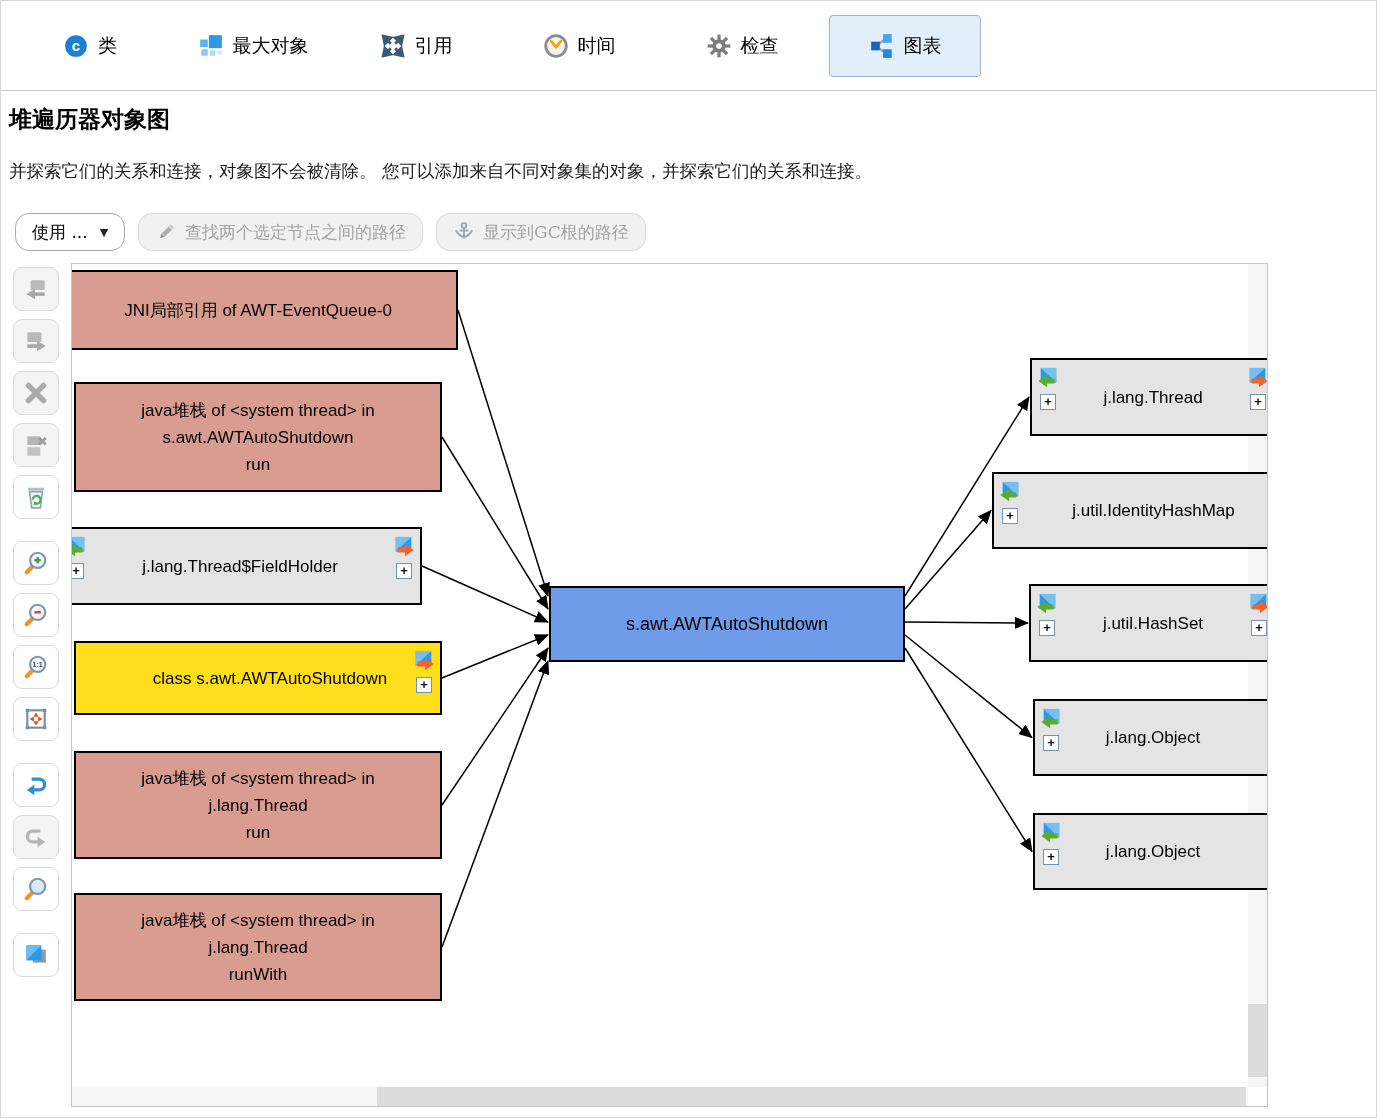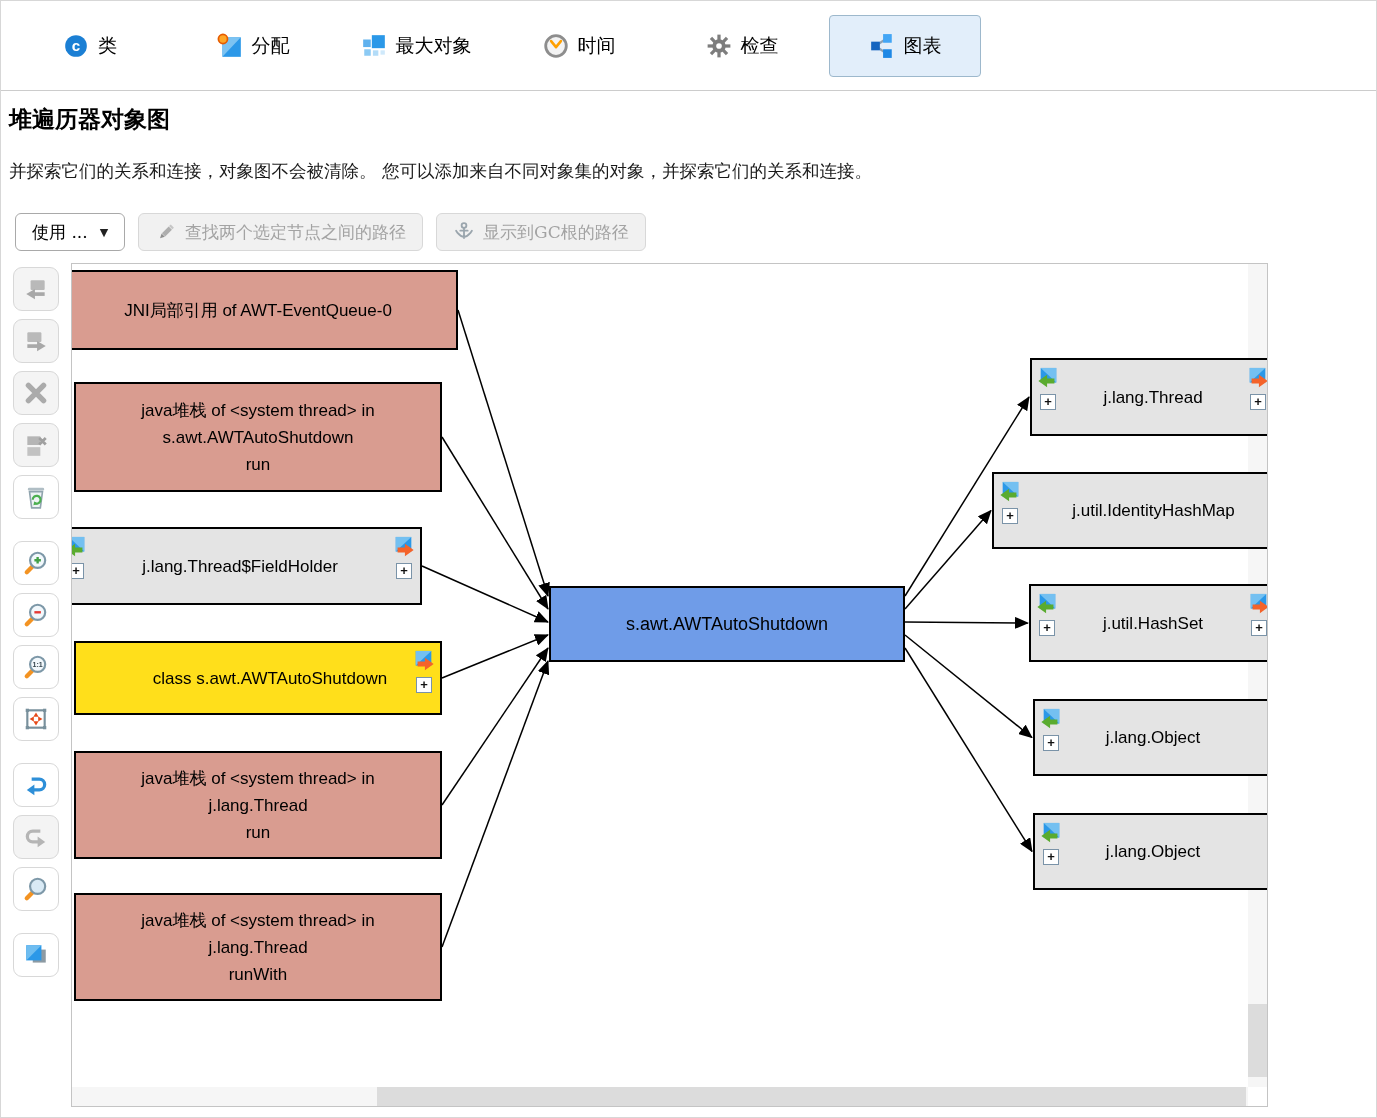--- a/index.html
+++ b/index.html
@@ -21,21 +21,21 @@
   }
   .tab.selected{background:#e2eefa;border:1px solid #9db8cc;}
   .tab-label{font-size:19px;color:#000;}
   .tab-icon{width:26px;height:26px;display:inline-flex;}
   
   .page-title{position:absolute;left:8px;top:103px;font-size:23px;font-weight:bold;color:#000;}
   .page-desc{position:absolute;left:8px;top:158px;font-size:17.5px;color:#1a1a1a;width:1340px;}
   
   .actions{position:absolute;left:14px;top:212px;height:38px;display:flex;gap:13px;}
   .abtn{
-    height:38px;border-radius:6px;display:inline-flex;align-items:center;gap:8px;
+    height:38px;border-radius:14px;display:inline-flex;align-items:center;gap:8px;
     font-family:"DejaVu Serif","Liberation Serif",serif;font-size:17px;
     padding:0 16px;box-sizing:border-box;
   }
   .abtn.enabled{background:#ffffff;border:1px solid #a9a9a9;color:#000;}
   .abtn.disabled{background:#f1f1f1;border:1px solid #d8d8d8;color:#a3a3a3;}
   .caret{font-size:11px;color:#222;margin-left:4px;font-family:"DejaVu Sans",sans-serif;}
   .abtn svg{flex:0 0 auto;}
   
   .side-toolbar{position:absolute;left:12px;top:266px;display:flex;flex-direction:column;gap:8px;}
   .tool-btn{
@@ -83,38 +83,42 @@
         <svg width="26" height="26" viewBox="0 0 24 24">
           <circle cx="12" cy="12" r="10" fill="#1b7fd4"></circle>
           <text x="12" y="17" font-size="14" font-weight="bold" fill="#fff" text-anchor="middle" font-family="Liberation Sans,sans-serif">c</text>
         </svg>
       </span>
       <span class="tab-label">类</span>
     </div>
     <div class="tab">
       <span class="tab-icon">
         <svg width="26" height="26" viewBox="0 0 24 24">
-          <polygon points="5,4 22,4 22,22 5,22" fill="#2b98e8"></polygon>
-          <polygon points="5,4 22,4 5,22" fill="#7cc3f2"></polygon>
-          <circle cx="5.5" cy="5.5" r="4.2" fill="#ffa726" stroke="#e65c00" stroke-width="1.6"></circle>
-        </svg>
-      </span>
-      <span class="tab-label">分配</span>
-    </div>
-    <div class="tab">
-      <span class="tab-icon">
-        <svg width="26" height="26" viewBox="0 0 24 24">
           <rect x="10" y="2" width="12" height="12" fill="#2b98e8"></rect>
           <rect x="2" y="6" width="7" height="7" fill="#5fb1ee"></rect>
           <rect x="3" y="15" width="6" height="6" fill="#8ccaf4"></rect>
           <rect x="11" y="16" width="5" height="5" fill="#b3dcf8"></rect>
           <rect x="18" y="16" width="4" height="4" fill="#cfe9fb"></rect>
         </svg>
       </span>
       <span class="tab-label">最大对象</span>
+    </div>
+    <div class="tab">
+      <span class="tab-icon">
+        <svg width="26" height="26" viewBox="0 0 24 24">
+          <g stroke="#3f5a73" stroke-width="2.6" fill="#3f5a73">
+            <path d="M10,10 L6,6 M14,10 L18,6 M10,14 L6,18 M14,14 L18,18"></path>
+            <polygon points="3,3 10,4.5 4.5,10"></polygon>
+            <polygon points="21,3 14,4.5 19.5,10"></polygon>
+            <polygon points="3,21 10,19.5 4.5,14"></polygon>
+            <polygon points="21,21 14,19.5 19.5,14"></polygon>
+          </g>
+        </svg>
+      </span>
+      <span class="tab-label">引用</span>
     </div>
     <div class="tab">
       <span class="tab-icon">
         <svg width="26" height="26" viewBox="0 0 24 24">
           <circle cx="12" cy="12" r="9.5" fill="#f3f3f3" stroke="#8d8d8d" stroke-width="2.6"></circle>
           <path d="M12,13 L7.5,7.5 M12,13 L16.5,7.5" stroke="#ffa000" stroke-width="2.4" fill="none" stroke-linecap="round"></path>
         </svg>
       </span>
       <span class="tab-label">时间</span>
     </div>

